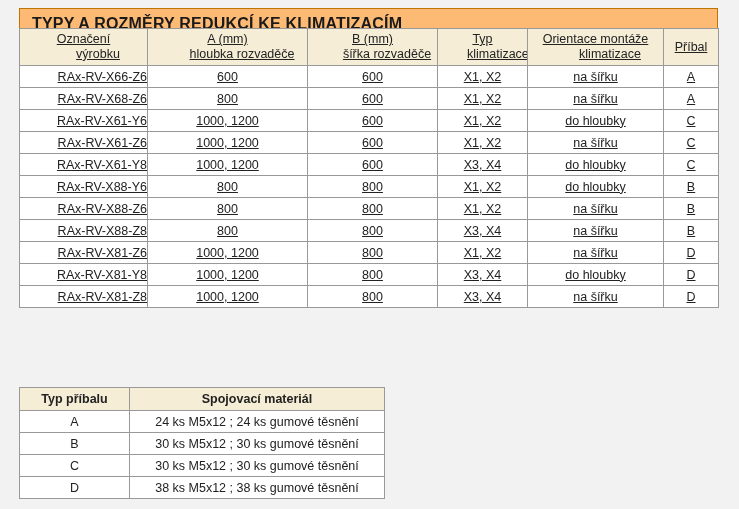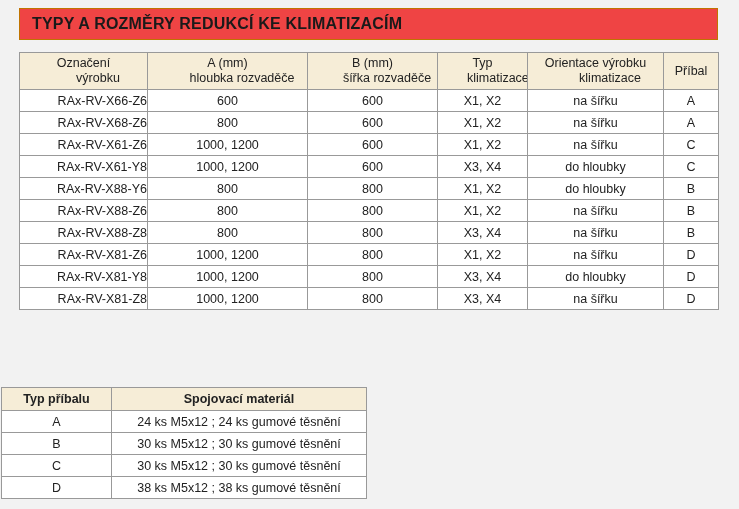--- a/index.html
+++ b/index.html
@@ -19,42 +19,43 @@
     width: 739px;
     height: 509px;
   }
   
   .title-bar {
     position: absolute;
     left: 19px;
     top: 8px;
     width: 699px;
     height: 32px;
-    background: #ef4444;
+    background: #fdba74;
     border: 1px solid #c07400;
     box-sizing: border-box;
     display: flex;
     align-items: center;
   }
   .title-text {
     font-size: 16px;
     font-weight: bold;
     color: #1a1a1a;
     letter-spacing: 0.2px;
     padding-left: 12px;
     white-space: nowrap;
   }
   
   table.main {
     position: absolute;
     left: 19px;
-    top: 52px;
+    top: 28px;
     border-collapse: collapse;
     width: 699px;
     table-layout: fixed;
+    text-decoration: underline;
   }
   table.main th, table.main td {
     border: 1px solid #999999;
     text-align: center;
     font-size: 12.5px;
     color: #222222;
     padding: 0;
     height: 21px;
     overflow: hidden;
     white-space: nowrap;
@@ -71,21 +72,21 @@
   table.main tbody td {
     background: #ffffff;
   }
   table.main tbody td.first {
     text-align: right;
     padding-left: 6px;
   }
   
   table.legend {
     position: absolute;
-    left: 1px;
+    left: 19px;
     top: 387px;
     border-collapse: collapse;
     table-layout: fixed;
     width: 365px;
     border-radius: 15px;
   }
   table.legend th, table.legend td {
     border: 1px solid #999999;
     font-size: 12.5px;
     color: #222222;
@@ -133,21 +134,21 @@
         </th>
         <th>
           <span class="l1">B (mm)</span>
           <span class="l2">šířka rozvaděče</span>
         </th>
         <th>
           <span class="l1">Typ</span>
           <span class="l2">klimatizace</span>
         </th>
         <th>
-          <span class="l1">Orientace výrobku</span>
+          <span class="l1">Orientace montáže</span>
           <span class="l2">klimatizace</span>
         </th>
         <th>
           <span class="l1">Příbal</span>
           <span class="l2"></span>
         </th>
       </tr>
     </thead>
     <tbody>
         <tr>
@@ -158,20 +159,28 @@
           <td>na šířku</td>
           <td>A</td>
         </tr>
         <tr>
           <td class="first">RAx-RV-X68-Z6</td>
           <td>800</td>
           <td>600</td>
           <td>X1, X2</td>
           <td>na šířku</td>
           <td>A</td>
+        </tr>
+        <tr>
+          <td class="first">RAx-RV-X61-Y6</td>
+          <td>1000, 1200</td>
+          <td>600</td>
+          <td>X1, X2</td>
+          <td>do hloubky</td>
+          <td>C</td>
         </tr>
         <tr>
           <td class="first">RAx-RV-X61-Z6</td>
           <td>1000, 1200</td>
           <td>600</td>
           <td>X1, X2</td>
           <td>na šířku</td>
           <td>C</td>
         </tr>
         <tr>

